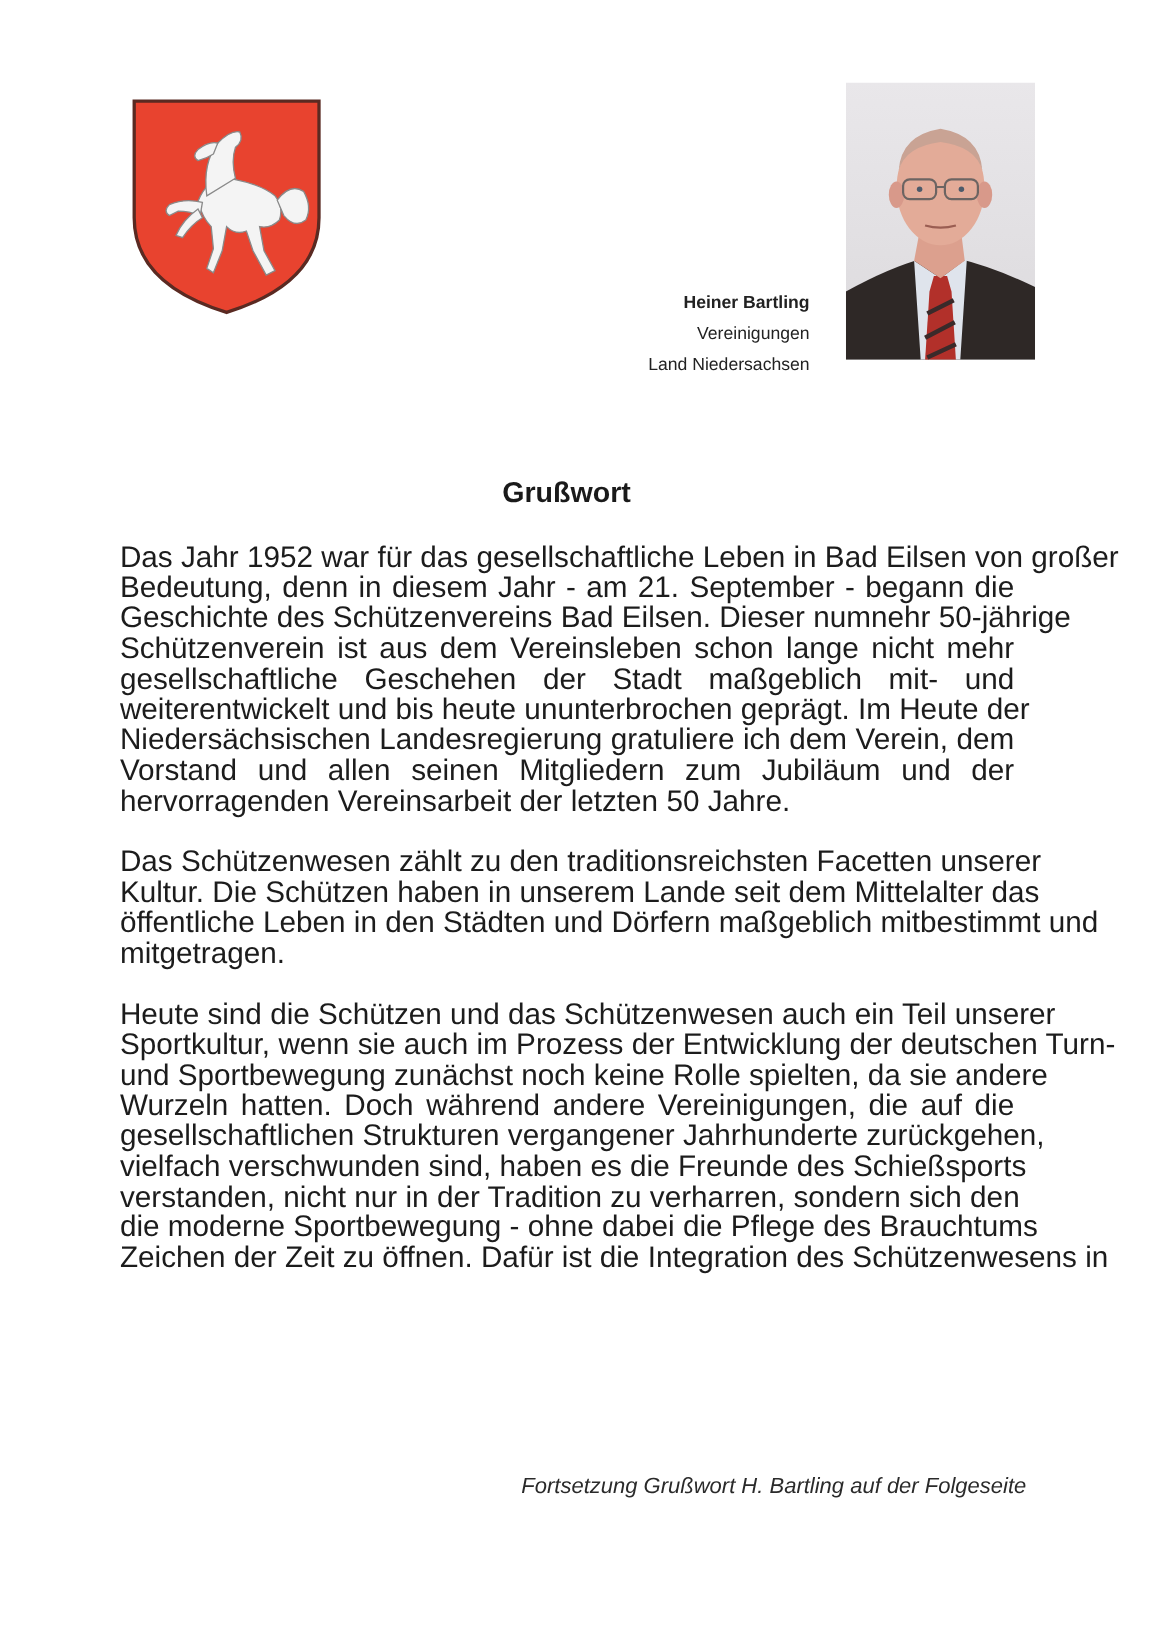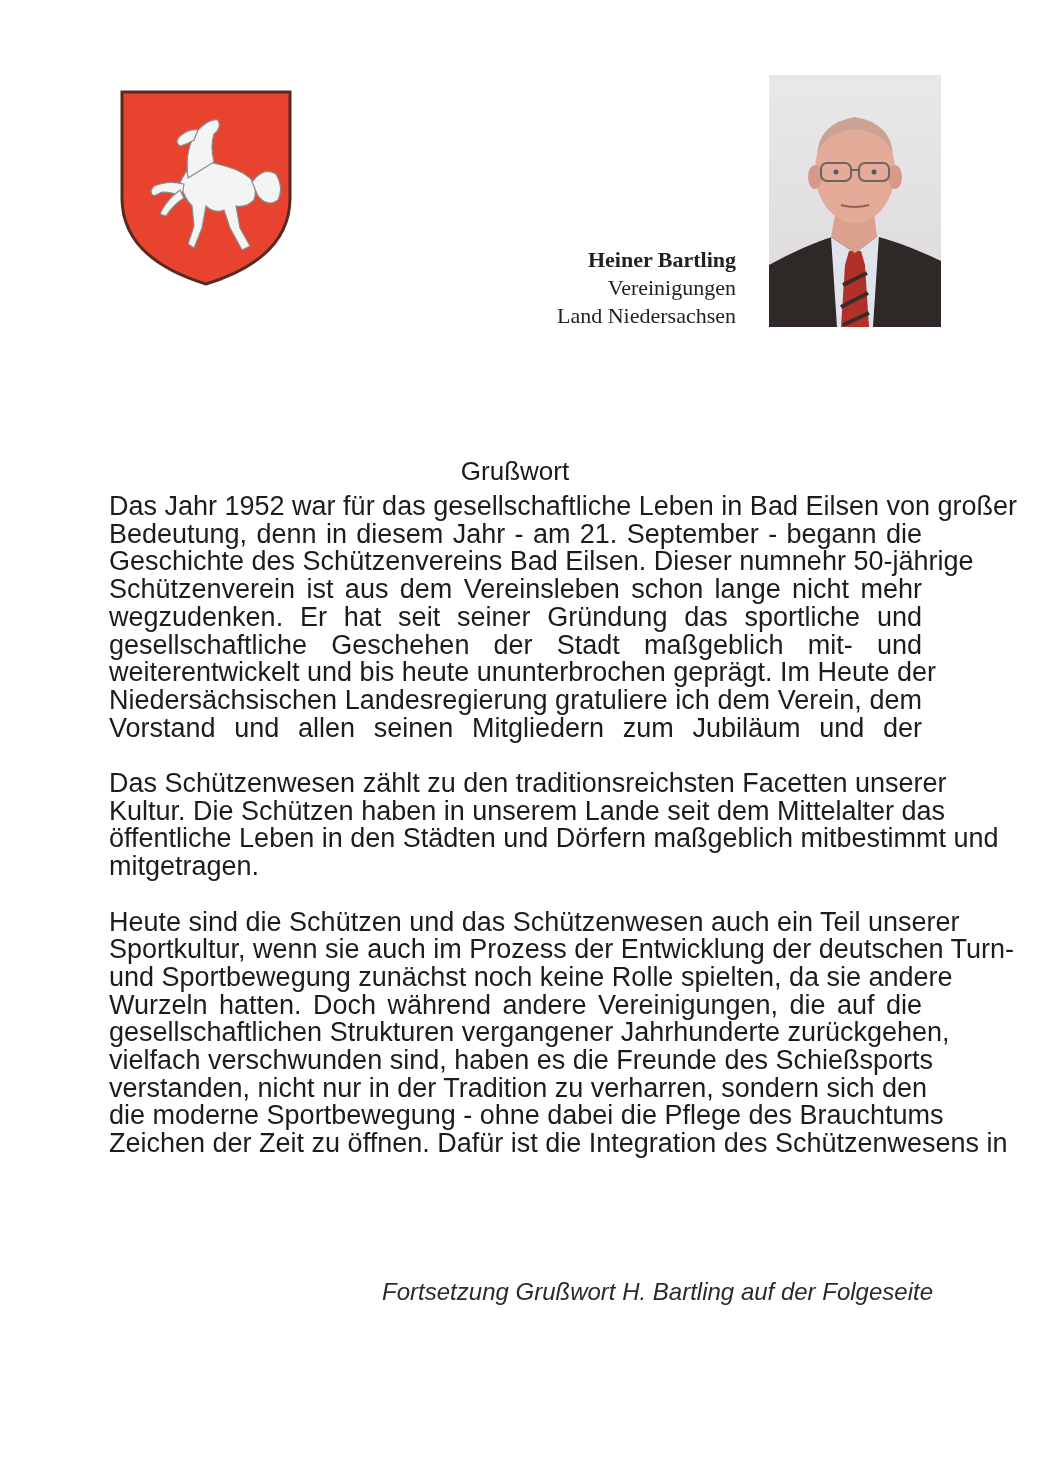--- a/index.html
+++ b/index.html
@@ -1,28 +1,28 @@
 <!DOCTYPE html>
 <html><head>
 <meta charset="utf-8">
 <style>
   html, body { margin: 0; padding: 0; background: #ffffff; }
   body { width: 1048px; height: 1484px; position: relative; overflow: hidden;
          font-family: "Liberation Sans", sans-serif; color: #1a1a1a; }
   .coat { position: absolute; left: 118px; top: 88px; width: 176px; height: 200px; }
   .portrait { position: absolute; left: 769px; top: 75px; width: 172px; height: 252px; }
-  .sig { position: absolute; right: 312px; top: 246px; text-align: right; font-size: 22px; line-height: 28px; color: #222; font-family: Liberation Serif, serif; }
+  .sig { position: absolute; right: 312px; top: 262px; text-align: right; font-size: 16px; line-height: 28px; color: #222; }
   .sig .name { font-weight: bold; }
   .title { position: absolute; left: 0; width: 1030px; top: 432px; text-align: center;
-           font-weight: normal; font-size: 26px; color: #1a1a1a; margin-top: 24px; }
+           font-weight: bold; font-size: 26px; color: #1a1a1a; }
   .body { position: absolute; left: 109px; width: 813px; top: 493px; font-size: 27px; line-height: 27.7px; color: #1c1c1c; }
   .body p { margin: 0 0 27.7px 0; }
   .line { display: block; text-align: justify; text-align-last: justify; white-space: nowrap; }
   .line.last { text-align-last: left; }
-  .cont { position: absolute; right: 115px; top: 1278px; font-style: italic; font-size: 24px; color: #2a2a2a; text-align: center; }
+  .cont { position: absolute; right: 115px; top: 1340px; font-style: italic; font-size: 20px; color: #2a2a2a; text-align: center; }
 </style>
 </head>
 <body>
 
 <div class="coat">
   <svg width="176" height="200" viewBox="0 0 176 200">
     <path d="M4,4 L172,4 L172,110 Q172,170 88,196 Q4,170 4,110 Z" fill="#e8432f" stroke="#5a2a22" stroke-width="3"></path>
     <g fill="#f4f4f4" stroke="#8a8a8a" stroke-width="1.2">
 
       <path d="M62,95 Q72,70 95,75 Q120,80 132,90 Q140,100 136,112 Q128,120 118,118 L122,140 L132,158 L124,162 L112,140 L106,122 Q96,126 88,118 L84,140 L76,160 L70,156 L76,138 L74,118 Q66,110 62,95 Z"></path>
@@ -83,25 +83,25 @@
 </div>
 
 <div class="title">Grußwort</div>
 
 <div class="body">
   <p>
     <span class="line">Das Jahr 1952 war für das gesellschaftliche Leben in Bad Eilsen von großer</span>
     <span class="line">Bedeutung, denn in diesem Jahr - am 21.  September - begann die</span>
     <span class="line">Geschichte des Schützenvereins Bad Eilsen.  Dieser numnehr 50-jährige</span>
     <span class="line">Schützenverein ist aus dem Vereinsleben schon lange nicht mehr</span>
-    <span class="line">wegzudenken.  Er hat seit seiner Gründung das sportliche und</span>
     <span class="line">gesellschaftliche Geschehen der Stadt maßgeblich mit- und</span>
     <span class="line">weiterentwickelt und bis heute ununterbrochen geprägt.  Im Heute der</span>
     <span class="line">Niedersächsischen Landesregierung gratuliere ich dem Verein, dem</span>
     <span class="line">Vorstand und allen seinen Mitgliedern zum Jubiläum und der</span>
+    <span class="line last">hervorragenden Vereinsarbeit der letzten 50 Jahre.</span>
   </p>
   <p>
     <span class="line">Das Schützenwesen zählt zu den traditionsreichsten Facetten unserer</span>
     <span class="line">Kultur.  Die Schützen haben in unserem Lande seit dem Mittelalter das</span>
     <span class="line">öffentliche Leben in den Städten und Dörfern maßgeblich mitbestimmt und</span>
     <span class="line last">mitgetragen.</span>
   </p>
   <p>
     <span class="line">Heute sind die Schützen und das Schützenwesen auch ein Teil unserer</span>
     <span class="line">Sportkultur, wenn sie auch im Prozess der Entwicklung der deutschen Turn-</span>

